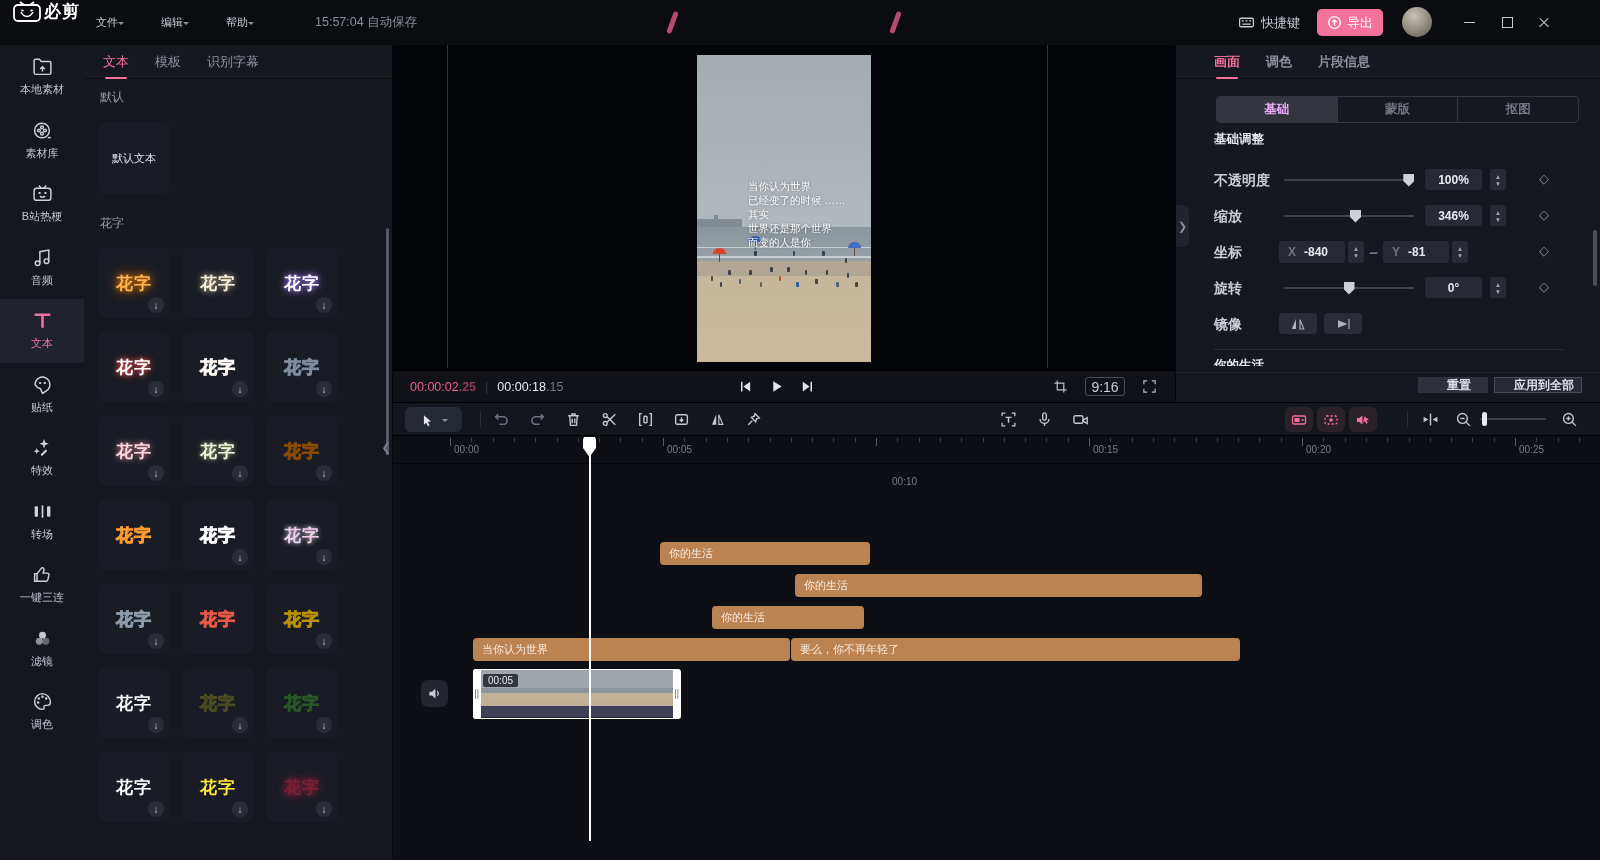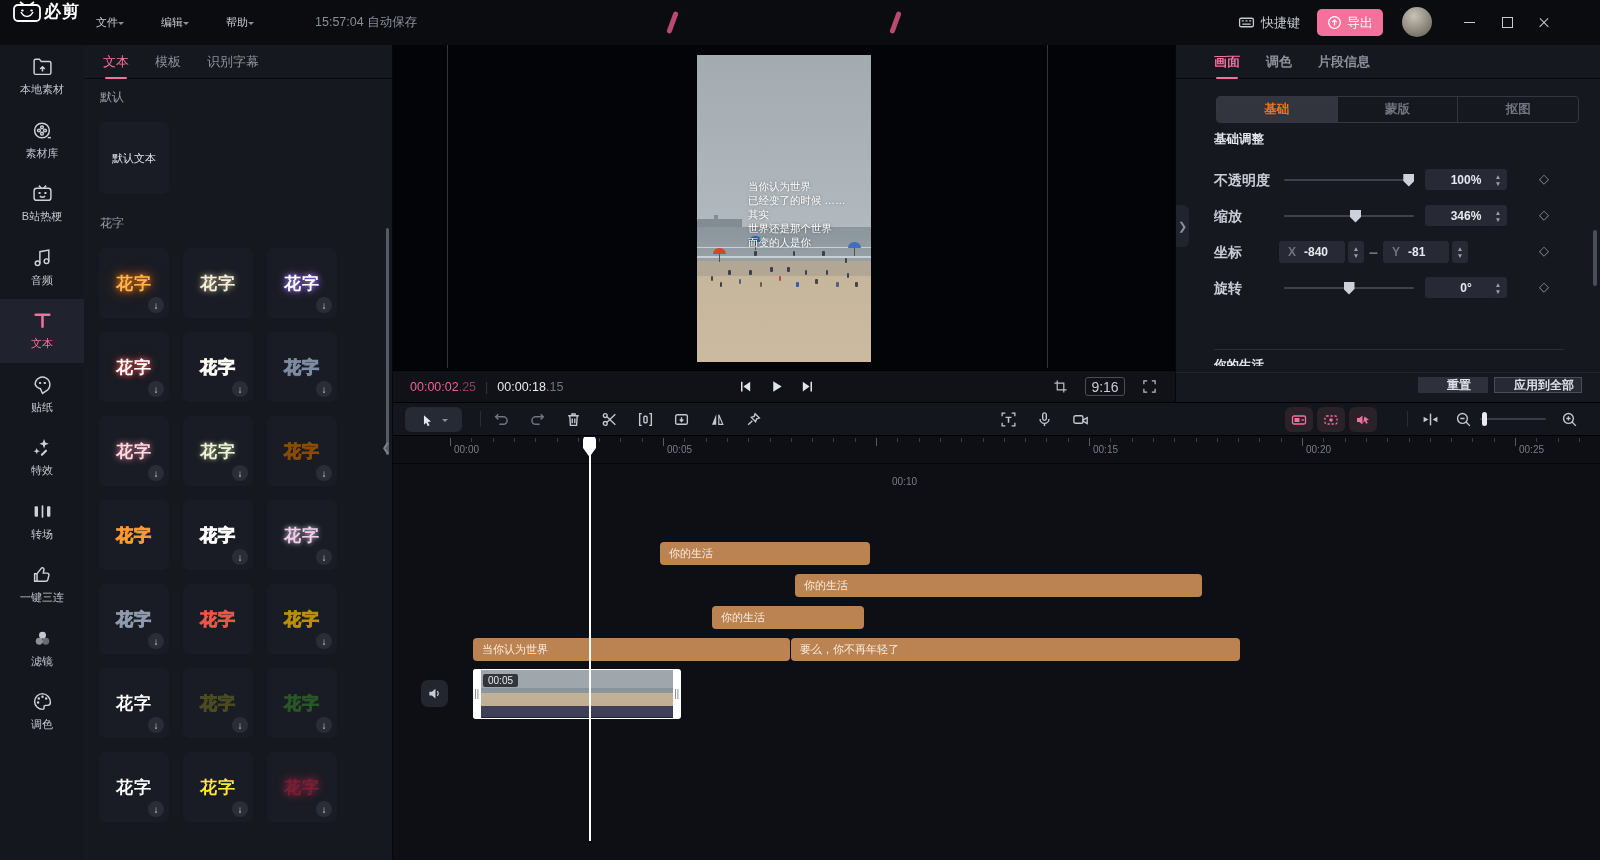--- a/index.html
+++ b/index.html
@@ -73,42 +73,42 @@
   .city{position:absolute;left:0;top:53.5%;width:26%;height:2.5%;background:#848c93;}
   .city::after{content:"";position:absolute;left:38%;top:-4px;width:4px;height:6px;background:#848c93;}
   .fig{position:absolute;width:2.5px;height:5px;border-radius:1px;}
   .umb-cap{position:absolute;width:13px;height:6px;border-radius:7px 7px 0 0;}
   .umb-pole{position:absolute;width:1px;height:8px;background:#5a5248;}
   #overlay-lines{position:absolute;left:51px;top:124px;color:#ffffff;font-size:10.5px;line-height:14px;text-shadow:0 0 3px rgba(0,0,0,.45);white-space:nowrap;}
 
   
   .playbar{position:absolute;left:393px;top:370px;width:782px;height:32px;background:#101218;border-top:1px solid #000;box-sizing:border-box;}
   .times{position:absolute;left:17px;top:0;height:31px;display:flex;align-items:center;gap:9px;font-size:12.5px;}
-  .t-cur{color:#f0608e;} .t-cur .frac{opacity:.55;}
+  .t-cur{color:#f0608e;} .t-cur .frac{opacity:.55;font-weight:bold;}
   .t-sep{color:#32353e;} .t-total{color:#e8eaef;} .t-total .frac{color:#6f7480;}
   .transport{position:absolute;left:345px;top:0;height:31px;display:flex;align-items:center;gap:16px;color:#dfe3ea;}
   .transport .ic{width:15px;height:15px;cursor:pointer;}
   .pb-right{position:absolute;right:18px;top:0;height:31px;display:flex;align-items:center;gap:17px;color:#b9bdc7;}
   .pb-right .ic{width:15px;height:15px;cursor:pointer;}
   .ratio-box{min-width:32px;height:17px;border:1px solid #4a4d58;border-radius:3px;display:flex;align-items:center;justify-content:center;
     font-size:14px;color:#c9ccd4;padding:0 3px;cursor:pointer;}
 
   
   .inspector{position:absolute;left:1175px;top:45px;width:425px;height:357px;background:#16181f;border-left:1px solid #060709;box-sizing:border-box;font-weight:bold;}
   .in-tabs{position:absolute;left:0;top:0;width:100%;height:34px;border-bottom:1px solid #0a0b0e;display:flex;align-items:center;gap:26px;padding-left:38px;box-sizing:border-box;}
   .seg{position:absolute;left:40px;top:51px;width:361px;height:25px;border:1px solid #343642;border-radius:4px;display:flex;overflow:hidden;}
   .seg-cell{flex:1;display:flex;align-items:center;justify-content:center;font-size:12.5px;color:#70747f;cursor:pointer;border-right:1px solid #343642;}
   .seg-cell:last-child{border-right:none;}
-  .seg-cell.active{background:#32343e;color:#f97316;}
+  .seg-cell.active{background:#32343e;color:#f0abfc;}
   .in-sec{position:absolute;left:38px;top:86px;font-size:12.5px;color:#e3e6ec;}
   .in-row{position:absolute;left:0;width:100%;height:22px;}
   .in-label{position:absolute;left:38px;top:3px;font-size:14px;color:#c9cdd6;}
   .slider{position:absolute;left:108px;top:10px;width:130px;height:2px;background:#3f424d;border-radius:1px;cursor:pointer;}
   .shandle{position:absolute;top:-5.5px;width:11px;height:13px;background:#cdd1d9;clip-path:polygon(0 0,100% 0,100% 58%,50% 100%,0 58%);margin-left:-5.5px;cursor:pointer;}
-  .vbox{position:absolute;left:249px;top:0;width:82px;height:21px;background:#272935;border-radius:3px;
+  .vbox{position:absolute;left:249px;top:0;width:57px;height:21px;background:#272935;border-radius:3px;
     display:flex;align-items:center;justify-content:center;font-size:12px;color:#e6e9ee;cursor:text;}
   .stepper{position:absolute;left:314px;top:0;width:16px;height:21px;background:#272935;border-radius:3px;
     display:flex;flex-direction:column;align-items:center;justify-content:center;color:#9aa0ab;font-size:6.5px;line-height:7px;cursor:pointer;}
   .kf{position:absolute;left:363px;top:2px;font-size:13px;color:#8d929d;cursor:pointer;}
   .cbox{position:absolute;top:0;height:22px;background:#272935;border-radius:3px;display:flex;align-items:center;gap:8px;padding:0 9px;box-sizing:border-box;font-size:12px;cursor:text;}
   .cbox .ck{color:#6f7480;} .cbox .cv{color:#e6e9ee;}
   .mirror-btn{position:absolute;top:0;width:38px;height:21px;background:#2a2d38;border-radius:4px;display:flex;align-items:center;justify-content:center;color:#aeb3bd;cursor:pointer;}
   .mirror-btn .ic{width:18px;height:14px;}
   .in-div{position:absolute;left:38px;top:304px;width:350px;height:1px;background:#2a2c35;}
   .in-cropped{position:absolute;left:38px;top:312px;height:9px;overflow:hidden;font-size:12.5px;color:#e3e6ec;}
@@ -586,20 +586,39 @@
           <span class="shandle" id="h-rotate" style="left: 50%;"></span>
         </span>
       <span class="vbox">0°</span>
       <span class="stepper">
           <span>▲</span>
           <span>▼</span>
         </span>
       <span class="kf">◇</span>
     </div>
 
+    <div class="in-row" style="top:268px;">
+      <span class="in-label">镜像</span>
+      <span class="mirror-btn" style="left:103px;">
+          <span class="ic" id="fliph-icon">
+            <svg viewBox="0 0 18 14">
+              <path d="M7 2L2.8 12H7z" fill="currentColor"></path>
+              <path d="M11 2.6L14.8 12H11z" fill="none" stroke="currentColor" stroke-width="1.1"></path>
+            </svg>
+          </span>
+        </span>
+      <span class="mirror-btn" style="left:148px;">
+          <span class="ic" id="flipv-icon">
+            <svg viewBox="0 0 18 14">
+              <path d="M4 3.2l9.5 3.8L4 10.8z" fill="currentColor"></path>
+              <path d="M15 2v10" stroke="currentColor" stroke-width="1.1"></path>
+            </svg>
+          </span>
+        </span>
+    </div>
 
     <div class="in-div"></div>
     <div class="in-cropped">你的生活</div>
     <div class="in-footer">
       <span class="btn btn-reset">重置</span>
       <span class="btn btn-apply">应用到全部</span>
     </div>
     <div class="in-expand">❯</div>
     <div class="in-scroll"></div>
   </div>

